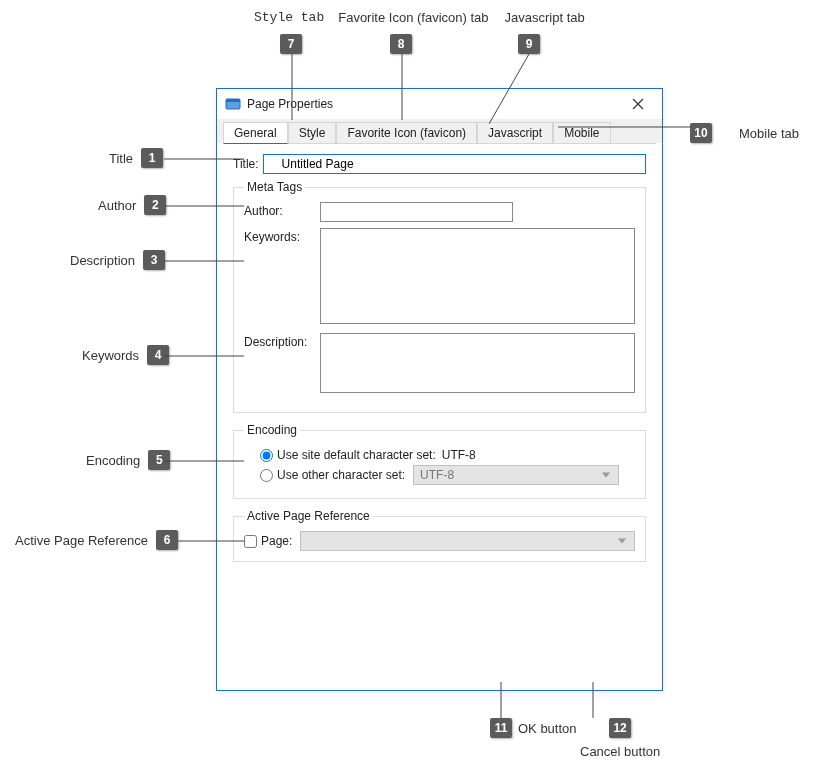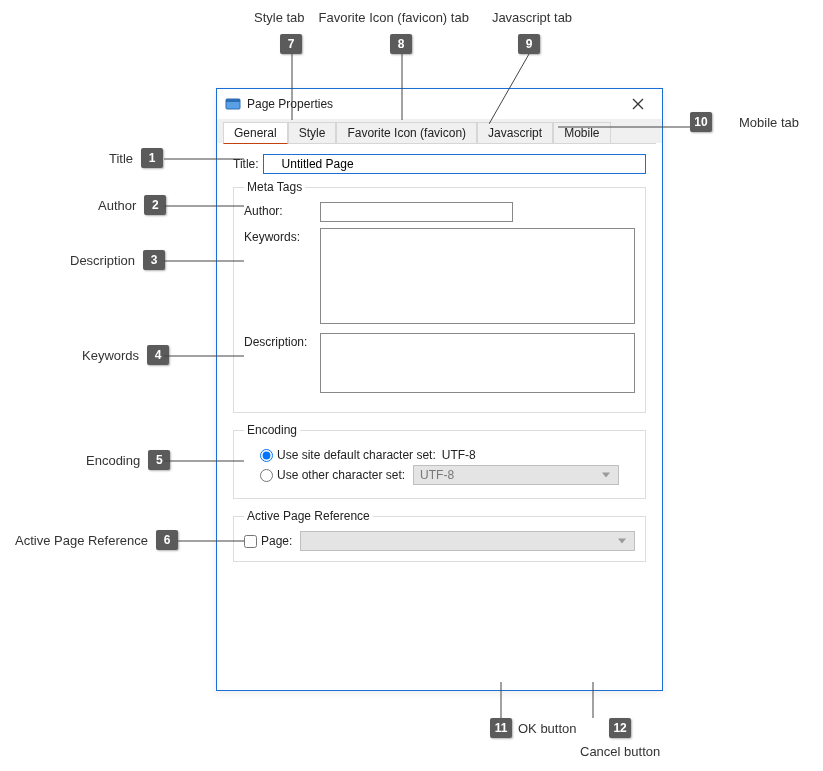--- a/index.html
+++ b/index.html
@@ -293,22 +293,22 @@
 
 <div class="callout" style="left:15px; top:530px;">
   <span class="txt">Active Page Reference</span>
   <span class="num">6</span>
 </div>
 <svg class="connector" style="left:178px;top:540px" width="66" height="2">
     <line x1="0" y1="1" x2="66" y2="1" stroke="#444"></line>
   </svg>
 
 <div class="callout" style="left:254px; top:10px; gap:4px;">
-  <span class="txt" style="margin-right:10px;">Style tab</span>
-  <span class="txt" style="margin-right:19px;">Favorite Icon (favicon) tab</span>
+  <span class="txt" style="margin-right:10px;font-family:Liberation Mono, monospace;">Style tab</span>
+  <span class="txt" style="margin-right:12px;">Favorite Icon (favicon) tab</span>
   <span class="txt">Javascript tab</span>
 </div>
 
 <div class="callout" style="left:280px; top:34px;">
   <span class="num">7</span>
 </div>
 <div class="callout" style="left:390px; top:34px;">
   <span class="num">8</span>
 </div>
 <div class="callout" style="left:518px; top:34px;">
@@ -317,21 +317,21 @@
 <svg class="connector" style="left:291px;top:54px" width="2" height="66">
     <line x1="1" y1="0" x2="1" y2="66" stroke="#444"></line>
   </svg>
 <svg class="connector" style="left:401px;top:54px" width="2" height="66">
     <line x1="1" y1="0" x2="1" y2="66" stroke="#444"></line>
   </svg>
 <svg class="connector" style="left:489px;top:54px" width="42" height="70">
     <line x1="40" y1="0" x2="0" y2="70" stroke="#444"></line>
   </svg>
 
-<div class="callout" style="left:690px; top:112px;gap:27px;">
+<div class="callout" style="left:690px; top:123px;gap:27px;">
   <span class="num">10</span>
   <span class="txt">Mobile tab</span>
 </div>
 <svg class="connector" style="left:558px;top:126px" width="132" height="2">
     <line x1="0" y1="1" x2="132" y2="1" stroke="#444"></line>
   </svg>
 
 <div class="callout" style="left:490px; top:718px; flex-direction:row; gap:6px;">
   <span class="num">11</span>
   <span class="txt">OK button</span>

